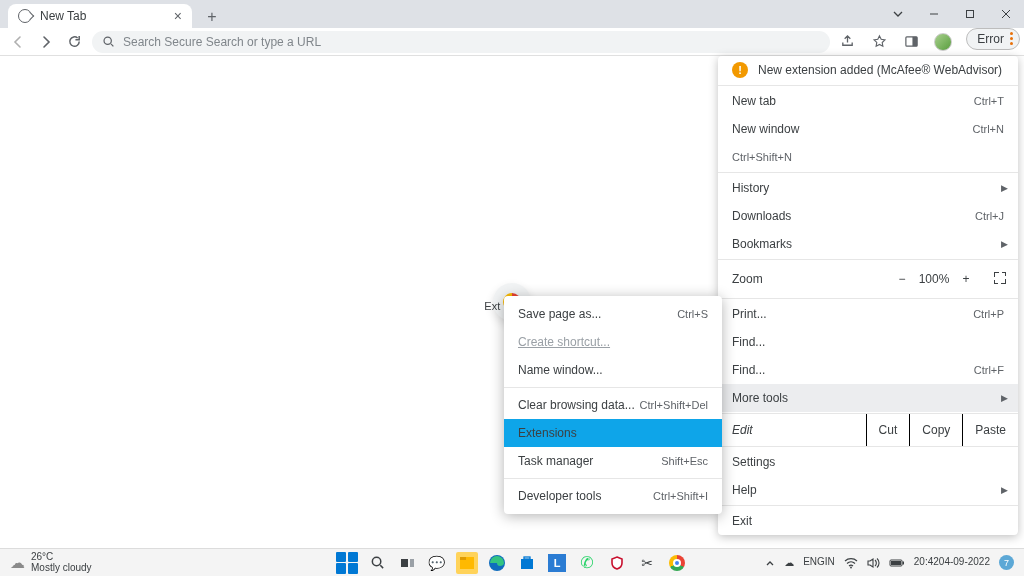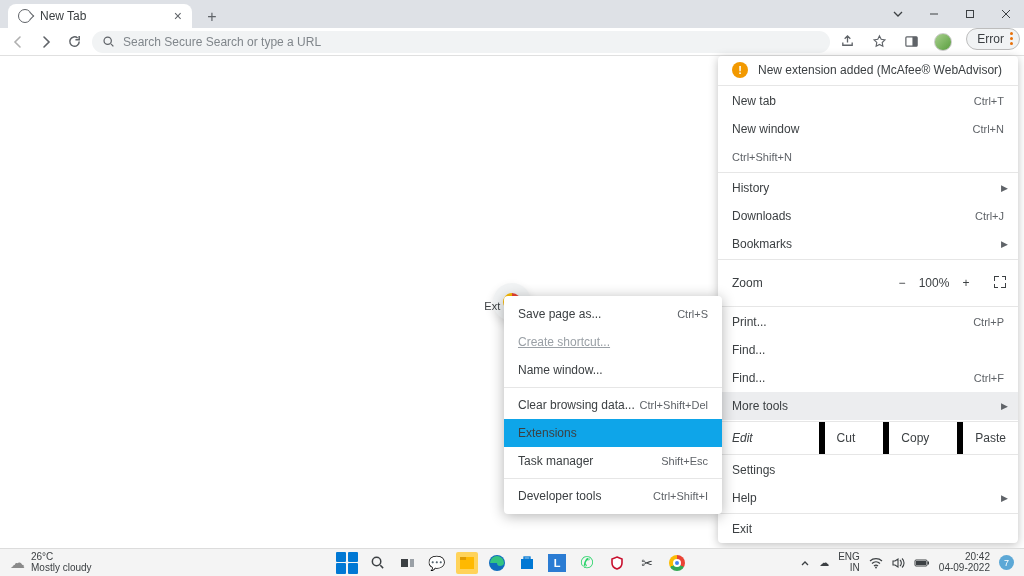--- a/index.html
+++ b/index.html
@@ -37,28 +37,28 @@
   .ntp-label { position:absolute; top:52%; left:47.3%; font-size:11px; color:#3c4043; }
   
   .menu { position:absolute; top:56px; right:6px; width:300px; background:#fff; box-shadow:0 2px 10px rgba(0,0,0,0.25); border-radius:4px; font-size:12px; color:#3c4043; }
   .menu .row { display:flex; align-items:center; height:28px; padding:0 14px; position:relative; }
   .menu .row.hover { background:#ecedef; }
   .menu .sep { height:1px; background:#e6e6e6; margin:1px 0; }
   .menu .row .label { flex:1; }
   .menu .row .shortcut { color:#5f6368; font-size:11px; }
   .menu .row .arrow { position:absolute; right:10px; color:#5f6368; font-size:9px; }
   .menu .alert-ico { width:16px; height:16px; border-radius:50%; background:#f29900; color:#fff; display:inline-flex; align-items:center; justify-content:center; font-size:11px; font-weight:bold; margin-right:10px; }
-  .menu .zoom-row { display:flex; align-items:center; height:44px; }
+  .menu .zoom-row { display:flex; align-items:center; height:36px; }
   .menu .zoom-row .zlabel { flex:1; padding-left:14px; }
   .menu .zoom-ctrl { display:flex; align-items:center; }
   .menu .zoom-ctrl div { width:32px; text-align:center; color:#3c4043; }
   .menu .zoom-ctrl .full { width:36px; }
   .edit-row { display:flex; align-items:center; height:30px; }
   .edit-row .elabel { flex:1; padding-left:14px;font-style:italic; }
-  .edit-row .cell { border-left:6px solid #000000; padding:16px 12px; height:100%; display:flex; align-items:center;margin-left:16px; }
+  .edit-row .cell { border-left:1px solid #000000; padding:16px 12px; height:100%; display:flex; align-items:center; }
   .fullscreen-ico { display:inline-block; width:12px; height:12px; position:relative; }
   .fullscreen-ico::before,.fullscreen-ico::after{content:'';position:absolute;width:4px;height:4px;border:1.3px solid #3c4043;}
   .fullscreen-ico::before{top:0;left:0;border-right:none;border-bottom:none;}
   .fullscreen-ico::after{bottom:0;right:0;border-left:none;border-top:none;}
   .fullscreen-ico .c2,.fullscreen-ico .c3{position:absolute;width:4px;height:4px;border:1.3px solid #3c4043;}
   .fullscreen-ico .c2{top:0;right:0;border-left:none;border-bottom:none;}
   .fullscreen-ico .c3{bottom:0;left:0;border-right:none;border-top:none;}
   
   .submenu { position:absolute; top:296px; left:504px; width:218px; background:#fff; box-shadow:0 2px 14px rgba(0,0,0,0.3); border-radius:4px; padding:4px 0; z-index:5; }
   .submenu .srow { height:28px; display:flex; align-items:center; padding:0 14px; }
@@ -69,21 +69,21 @@
   
   .taskbar { position:absolute; bottom:0; left:0; right:0; height:28px; background:#f4f4f4; border-top:1px solid #dcdcdc; display:flex; align-items:center; padding:0 10px; }
   .weather { display:flex; align-items:center; gap:6px; }
   .weather-icon { font-size:15px; color:#8a8a8a; }
   .weather .wt { display:flex; flex-direction:column; line-height:1.05; font-size:10px; color:#3c4043; }
   .task-center { position:absolute; left:50%; transform:translateX(-50%); display:flex; align-items:center; gap:8px; }
   .task-center .ti { width:22px; height:22px; display:flex; align-items:center; justify-content:center; font-size:14px; border-radius:4px; }
   .start { width:22px; height:22px; display:grid; grid-template:1fr 1fr/1fr 1fr; gap:1.5px; }
   .start div { background:#0078d4; border-radius:1px; }
   .tray { margin-left:auto; display:flex; align-items:center; gap:9px; font-size:10px; color:#3c4043; }
-  .tray .stack { display:flex; flex-direction:column; align-items:flex-end; line-height:1.05; }
+  .tray .stack { display:flex; flex-direction:row; align-items:flex-end; line-height:1.05; }
   .notif-dot { width:15px; height:15px; border-radius:50%; background:#5ca8d6; color:#fff; display:flex; align-items:center; justify-content:center; font-size:9px; }
   svg { display:block; }
 </style>
 </head>
 <body>
 
 <div class="titlebar">
   <div class="tab">
     <span class="favicon"></span>
     <span class="title">New Tab</span>

